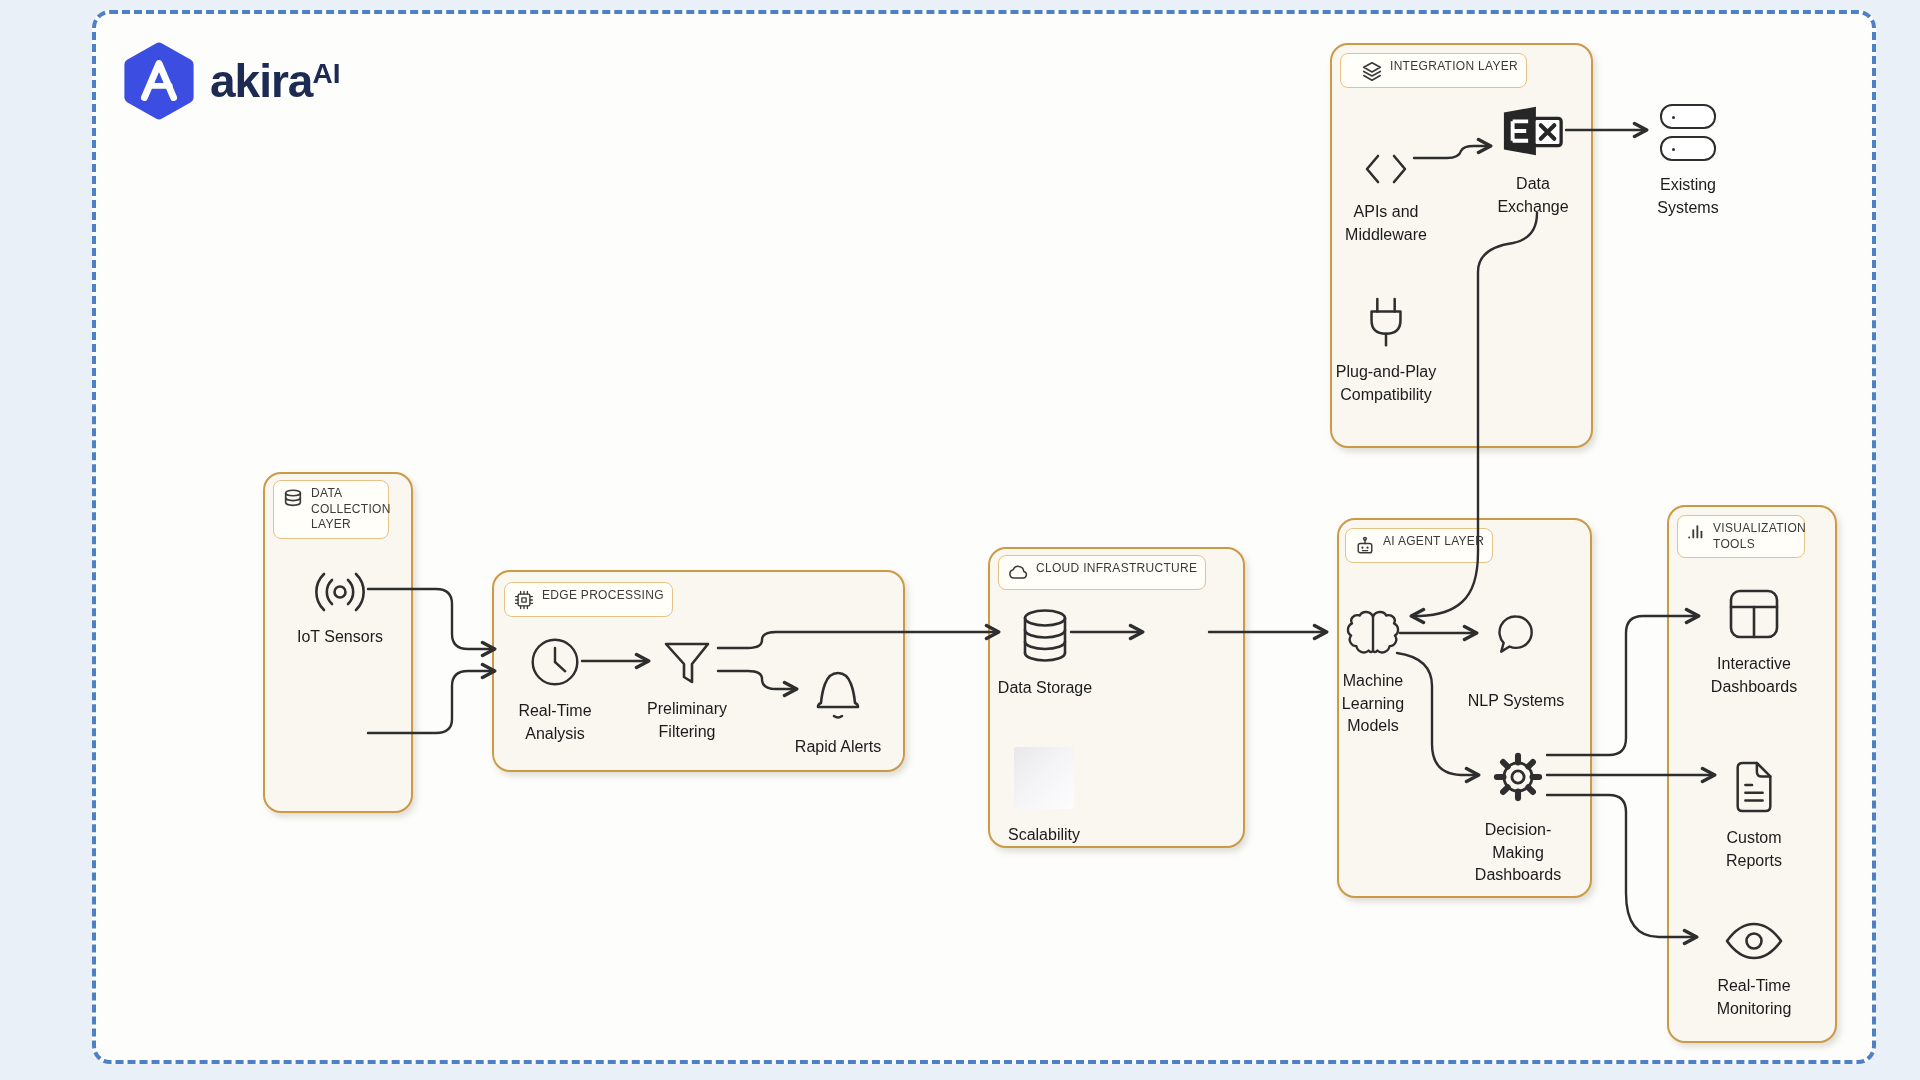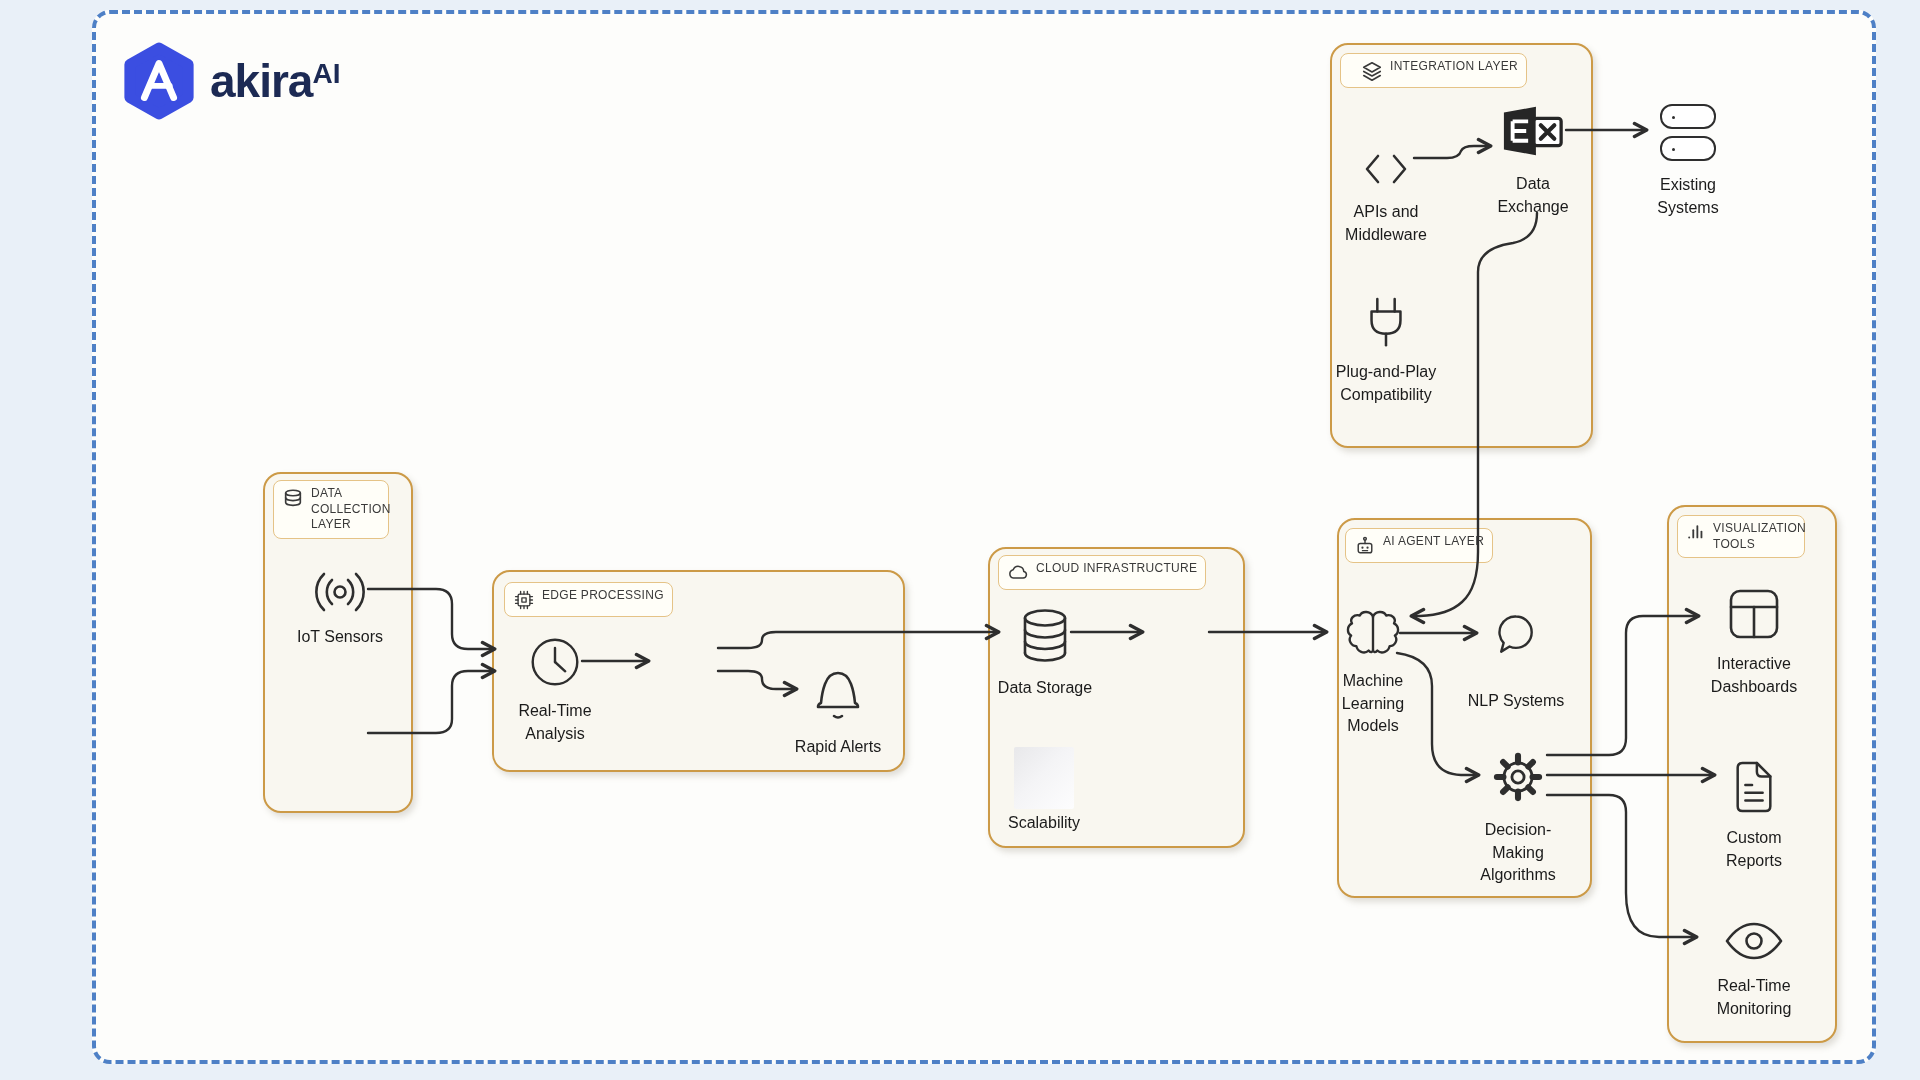--- a/index.html
+++ b/index.html
@@ -74,20 +74,26 @@
     <span>EDGE PROCESSING</span>
   </div>
   <div class="node" style="left:6px;top:64px;width:110px;">
     <svg width="52" height="52" viewBox="0 0 56 56" class="icon-stroke" stroke-width="2.6">
       <circle cx="28" cy="28" r="24"></circle>
         <path d="M28,28 V13"></path>
         <path d="M28,28 L39,38"></path>
     </svg>
     <div class="lbl">Real-Time Analysis</div>
   </div>
+  <div class="node" style="left:133px;top:66px;width:120px;">
+    <svg width="54" height="48" viewBox="0 0 54 48" class="icon-stroke" stroke-width="2.6">
+      <path d="M6,6 H48 L32,26 V44 L24,39 V26 Z"></path>
+    </svg>
+    <div class="lbl">Preliminary Filtering</div>
+  </div>
   <div class="node" style="left:286px;top:94px;width:116px;">
     <svg width="50" height="58" viewBox="0 0 50 58" class="icon-stroke" stroke-width="2.6">
       <path d="M5,41 Q5,38 8,37 Q9,26 12,18 Q16,7 25,7 Q34,7 38,18 Q41,26 42,37 Q45,38 45,41 Z"></path>
       <path d="M21,50 Q25,53 29,50"></path>
     </svg>
     <div class="lbl">Rapid Alerts</div>
   </div>
 </div>
 
 <div class="layer-box" style="left:988px;top:547px;width:257px;height:301px;">
@@ -102,21 +108,21 @@
       <ellipse cx="26" cy="11" rx="20" ry="7.5"></ellipse>
       <path d="M6,11 V46 M46,11 V46"></path>
         <path d="M6,46 A20,7.5 0 0 0 46,46"></path>
       <path d="M6,23 A20,7.5 0 0 0 46,23"></path>
         <path d="M6,34.5 A20,7.5 0 0 0 46,34.5"></path>
     </svg>
     <div class="lbl">Data Storage</div>
   </div>
   <div class="fade-square"></div>
   <div class="node" style="left:4px;top:263px;width:100px;">
-    <div class="lbl" style="margin-top:0;">Scalability</div>
+    <div class="lbl" style="margin-top:12px;">Scalability</div>
   </div>
 </div>
 
 <div class="layer-box" style="left:1337px;top:518px;width:255px;height:380px;">
   <div class="chip" style="left:6px;top:8px;">
     <svg width="22" height="22" viewBox="0 0 26 26" class="chipicon" stroke-width="1.7">
       <rect x="5" y="10" width="16" height="11" rx="2.5"></rect>
         <path d="M13,10 V6"></path>
         <circle cx="13" cy="4.5" r="1.6"></circle>
       <circle cx="10" cy="15" r="1.3" fill="#3a3a3a" stroke="none"></circle>
@@ -147,21 +153,21 @@
           <path d="M43,43 L47.9,47.9"></path>
           <path d="M32,47.5 V54.5"></path>
           <path d="M21,43 L16.1,47.9"></path>
         <path d="M16.5,32 H9.5"></path>
           <path d="M21,21 L16.1,16.1"></path>
           <path d="M32,16.5 V9.5"></path>
           <path d="M43,21 L47.9,16.1"></path>
       </g>
       <circle cx="32" cy="32" r="6.5"></circle>
     </svg>
-    <div class="lbl">Decision-Making Algorithms</div>
+    <div class="lbl">Decision-Making Dashboards</div>
   </div>
 </div>
 
 <div class="layer-box" style="left:1330px;top:43px;width:263px;height:405px;">
   <div class="chip" style="left:8px;top:8px;padding-left:20px;">
     <svg width="22" height="22" viewBox="0 0 24 24" class="chipicon" stroke-width="1.8">
       <path d="M12,3 L21,8 L12,13 L3,8 Z"></path>
         <path d="M3,12.5 L12,17.5 L21,12.5"></path>
         <path d="M3,17 L12,22 L21,17"></path>
     </svg>

